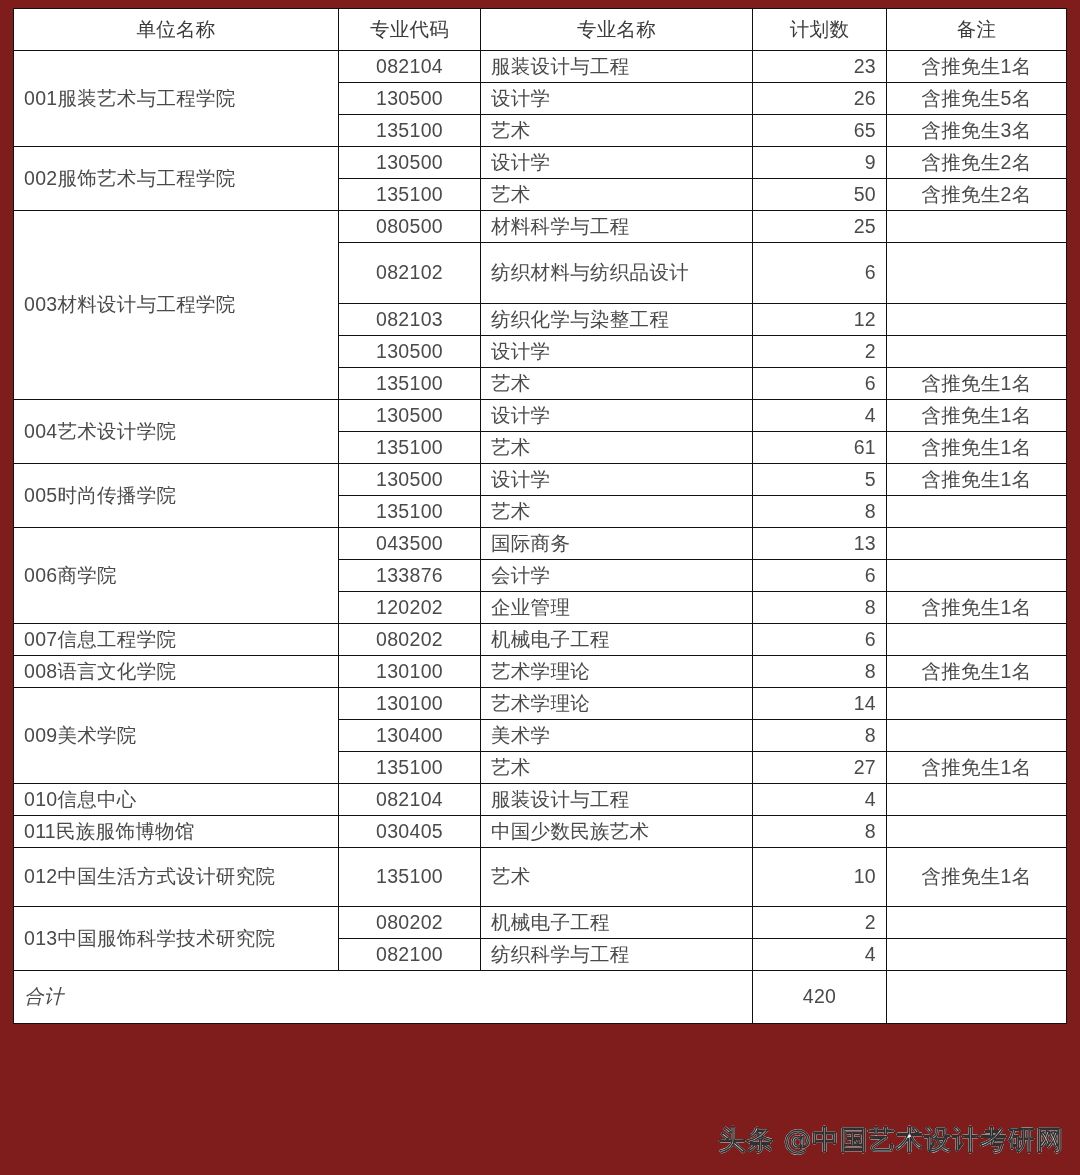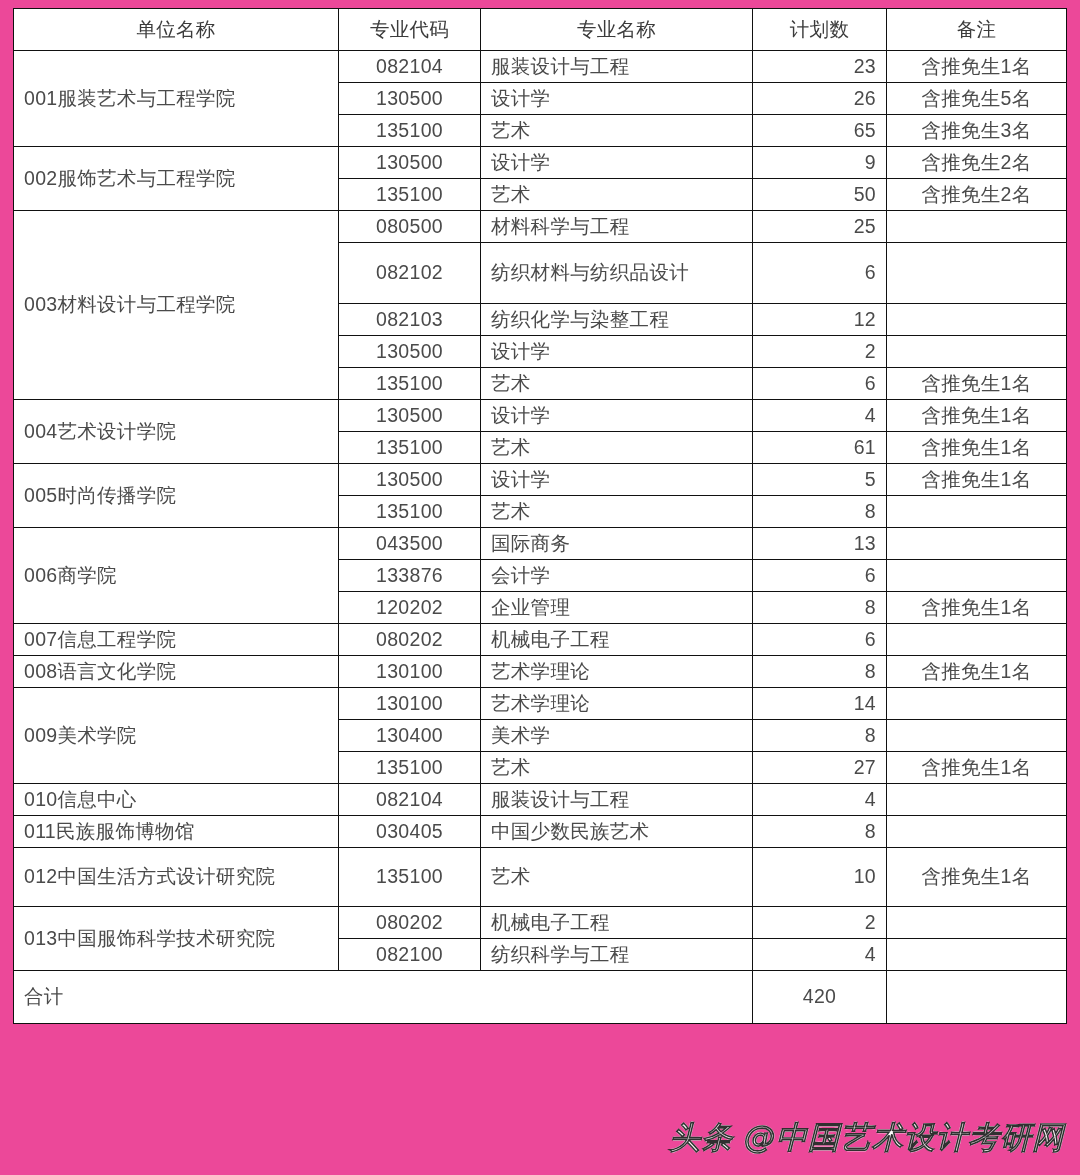--- a/index.html
+++ b/index.html
@@ -14,21 +14,21 @@
     font-family: "Liberation Sans", "DejaVu Sans", sans-serif;
     overflow: hidden;
   }
 
   .sheet {
     position: absolute;
     left: 0;
     top: 0;
     width: 1080px;
     height: 1175px;
-    background: #ec4899;
+    background: #7f1d1d;
   }
 
   table.plan-table {
     position: absolute;
     left: 13px;
     top: 8px;
     width: 1053px;
     border-collapse: collapse;
     table-layout: fixed;
     background: #ffffff;
@@ -82,49 +82,49 @@
   }
 
   td.total-label {
     text-align: left;
     padding-left: 62px;
     font-size: 22px;
     height: 52px;
     vertical-align: top;
     padding-top: 6px;
     letter-spacing: 3px;
+    font-style: italic;
   }
   td.total-count {
     text-align: center;
     vertical-align: top;
     padding-top: 2px;
     font-size: 22px;
   }
   td.total-blank {
     height: 52px;
   }
 
   .wm {
     position: absolute;
     right: 16px;
     bottom: 22px;
-    font-size: 31px;
+    font-size: 27px;
     line-height: 1;
     letter-spacing: 1px;
     color: rgba(255,255,255,0.0);
     -webkit-text-stroke: 1.6px rgba(30,30,30,0.92);
     text-shadow:
        1px 0 0 #ffffff,
       -1px 0 0 #ffffff,
        0 1px 0 #ffffff,
        0 -1px 0 #ffffff;
     white-space: nowrap;
     font-family: "DejaVu Sans", "Liberation Sans", sans-serif;
     pointer-events: none;
-    font-style: italic;
   }
   .wm-inner {
     color: #ffffff;
   }
 </style>
 </head>
 <body>
 
 <div class="sheet">
 

